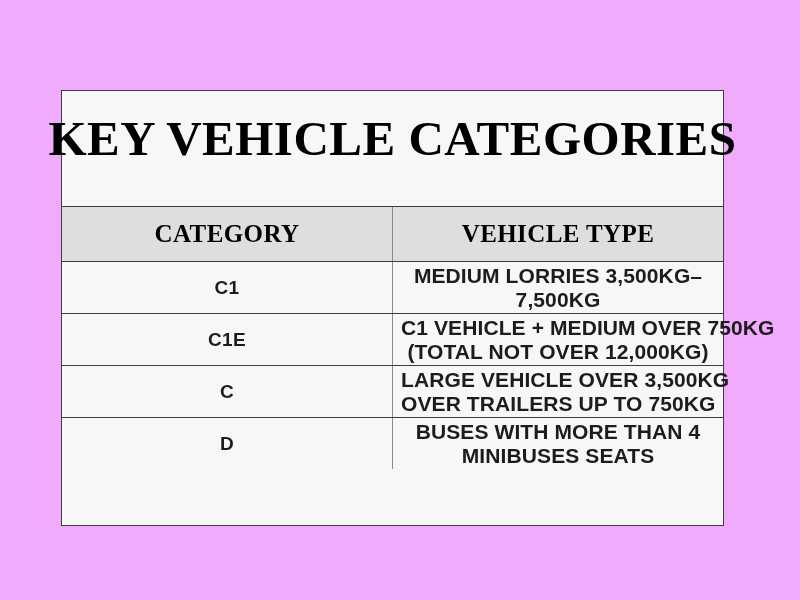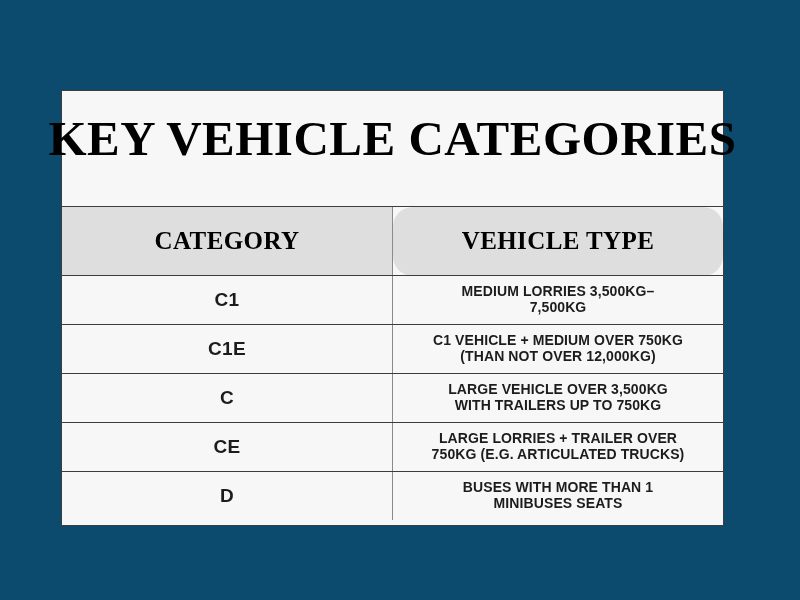--- a/index.html
+++ b/index.html
@@ -12,21 +12,21 @@
     height: 600px;
     background: #f4f4f4;
     font-family: "Liberation Sans", sans-serif;
     overflow: hidden;
   }
 
   #page {
     position: relative;
     width: 800px;
     height: 600px;
-    background: #0c4a6e;
+    background: #f0abfc;
   }
 
   
   #table-card {
     position: absolute;
     left: 61px;
     top: 90px;
     width: 663px;
     height: 436px;
     border: 1.6px solid #3d3d3d;
@@ -62,53 +62,52 @@
     border-collapse: collapse;
     table-layout: fixed;
   }
   table.cat-table col.col-cat { width: 330px; }
   table.cat-table col.col-type { width: 330px; }
 
   thead th {
     background: #dedede;
     border-bottom: 1.6px solid #3d3d3d;
     height: 54px;
-    padding: 7px 6px;
+    padding: 0 6px;
     font-family: "Liberation Serif", "DejaVu Serif", serif;
     font-weight: bold;
     font-size: 25px;
     letter-spacing: 0.4px;
     color: #000000;
     text-align: center;
     vertical-align: middle;
   }
   thead th.sep {
     border-left: 1.6px solid #8a8a8a;
-    border-radius: 20px;
   }
 
   tbody td {
     height: 44px;
     padding: 2px 8px;
     text-align: center;
     vertical-align: middle;
     border-bottom: 1.6px solid #3d3d3d;
     background: #f7f7f7;
     font-weight: bold;
     color: #1c1c1c;
   }
   tbody tr:last-child td {
     border-bottom: none;
   }
   tbody td.cell-cat {
     font-size: 19px;
     letter-spacing: 0.3px;
   }
   tbody td.cell-type {
-    font-size: 14px;
+    font-size: 21px;
     line-height: 1.12;
     letter-spacing: 0.1px;
     border-left: 1.6px solid #8a8a8a;
   }
   tbody td .line {
     display: block;
     white-space: nowrap;
   }
 </style>
 </head>
@@ -138,41 +137,34 @@
             <td class="cell-cat">C1</td>
             <td class="cell-type">
               <span class="line">MEDIUM LORRIES 3,500KG–</span>
               <span class="line">7,500KG</span>
             </td>
           </tr>
           <tr>
             <td class="cell-cat">C1E</td>
             <td class="cell-type">
               <span class="line">C1 VEHICLE + MEDIUM OVER 750KG</span>
-              <span class="line">(THAN NOT OVER 12,000KG)</span>
+              <span class="line">(TOTAL NOT OVER 12,000KG)</span>
             </td>
           </tr>
           <tr>
             <td class="cell-cat">C</td>
             <td class="cell-type">
               <span class="line">LARGE VEHICLE OVER 3,500KG</span>
-              <span class="line">WITH TRAILERS UP TO 750KG</span>
-            </td>
-          </tr>
-          <tr>
-            <td class="cell-cat">CE</td>
-            <td class="cell-type">
-              <span class="line">LARGE LORRIES + TRAILER OVER</span>
-              <span class="line">750KG (E.G. ARTICULATED TRUCKS)</span>
+              <span class="line">OVER TRAILERS UP TO 750KG</span>
             </td>
           </tr>
           <tr>
             <td class="cell-cat">D</td>
             <td class="cell-type">
-              <span class="line">BUSES WITH MORE THAN 1</span>
+              <span class="line">BUSES WITH MORE THAN 4</span>
               <span class="line">MINIBUSES SEATS</span>
             </td>
           </tr>
         </tbody>
     </table>
 
   </div>
 
 </div>
 

